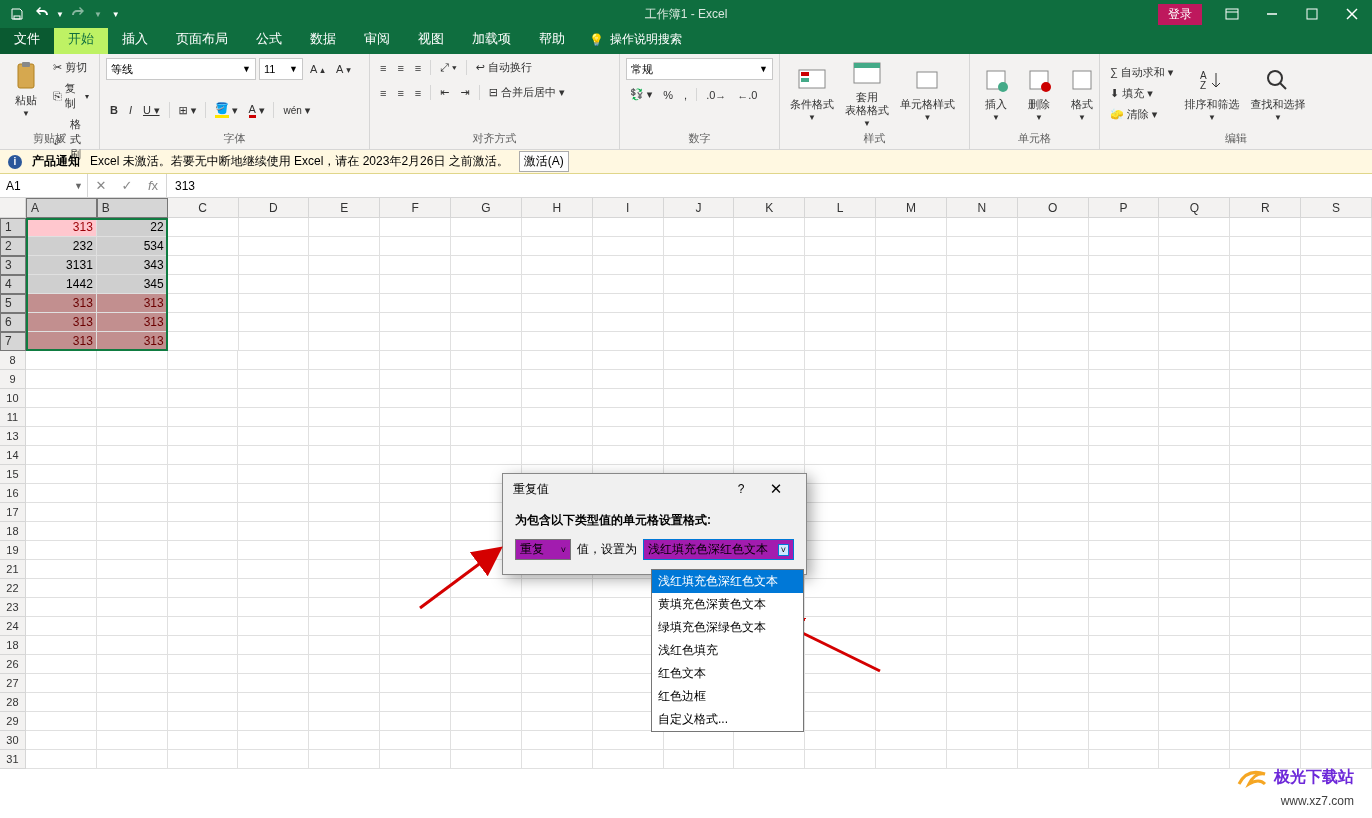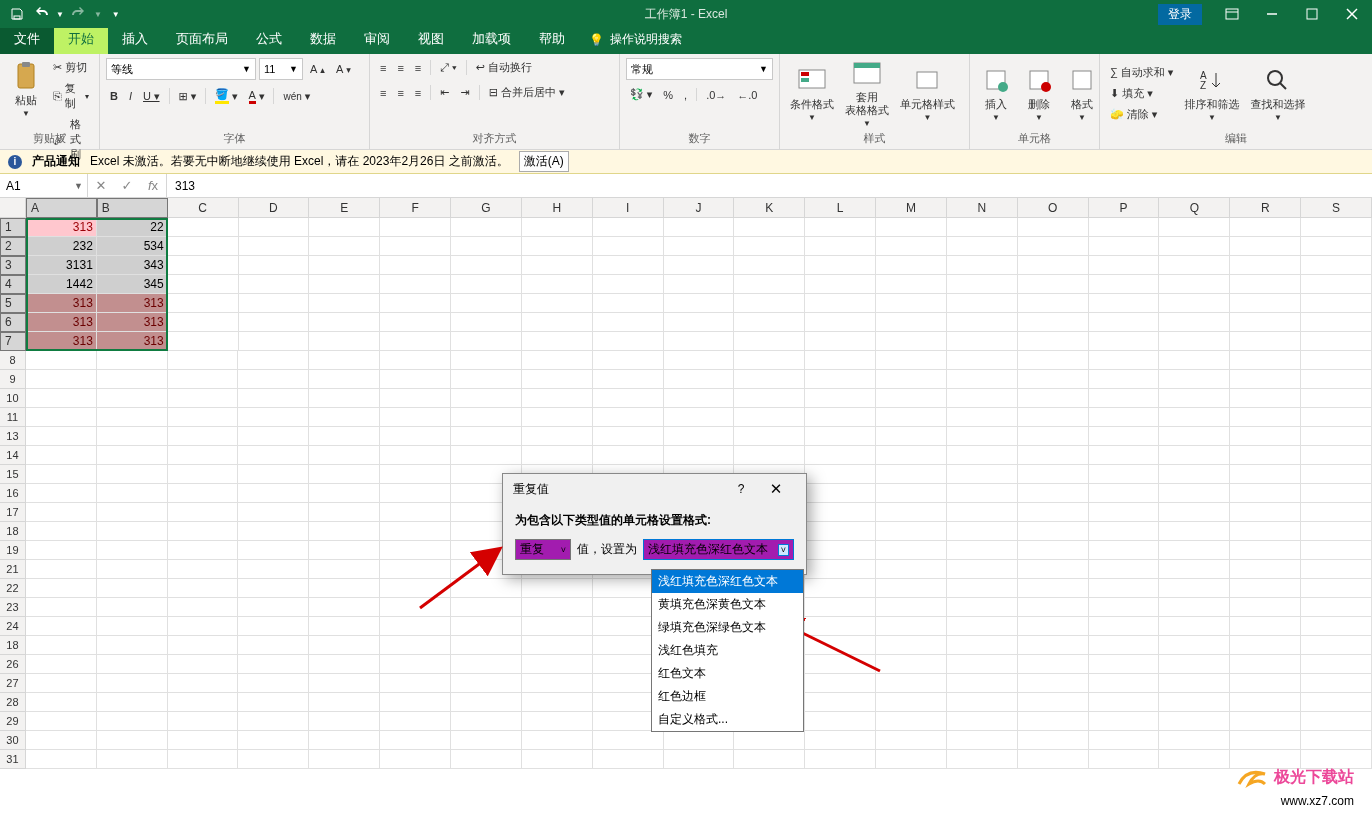--- a/index.html
+++ b/index.html
@@ -3,21 +3,21 @@
 <meta charset="utf-8">
 <style>
 html,body{margin:0;padding:0;font-family:"Microsoft YaHei","Segoe UI",sans-serif;font-size:12px;background:#fff;overflow:hidden;width:1372px;height:818px;}
 *{box-sizing:border-box;}
 
 .titlebar{height:28px;background:#0f6e3f;color:#fff;display:flex;align-items:center;position:relative;}
 .titlebar .qat{display:flex;align-items:center;gap:6px;padding-left:8px;}
 .titlebar .qat .ico{width:18px;height:18px;display:flex;align-items:center;justify-content:center;}
 .titlebar .title{position:absolute;left:50%;transform:translateX(-50%);font-size:12px;color:#d9e8df;text-align:right;}
 .titlebar .right{position:absolute;right:0;display:flex;align-items:center;height:100%;}
-.titlebar .login{background:#0369a1;padding:2px 10px;font-size:12px;margin-right:10px;}
+.titlebar .login{background:#be185d;padding:2px 10px;font-size:12px;margin-right:10px;}
 .titlebar .winbtn{width:40px;height:28px;display:flex;align-items:center;justify-content:center;}
 
 .tabs{height:26px;background:#0f6e3f;display:flex;align-items:flex-end;}
 .tab{color:#fff;font-size:13px;padding:5px 14px 6px;cursor:pointer;}
 .tab.file{background:#0a5a31;}
 .tab.active{background:#bef264;color:#0f6e3f;font-family:Liberation Mono, monospace;}
 .tell{display:flex;align-items:center;color:#fff;padding:0 10px 6px;gap:6px;}
 
 .ribbon{height:96px;background:#f3f2f1;border-bottom:1px solid #d6d6d6;display:flex;}
 .group{border-right:1px solid #d6d6d6;padding:4px 6px 0;display:flex;flex-direction:column;justify-content:space-between;}
@@ -64,22 +64,22 @@
 .dlgrow{display:flex;align-items:center;gap:6px;margin-top:10px;}
 .sel{border:1px solid #767676;background:#a21caf;padding:1px 4px;display:flex;align-items:center;gap:4px;font-size:12px;}
 
 .ddlist{position:absolute;left:651px;top:371px;width:153px;background:#fff;border:1px solid #767676;z-index:10;}
 .ddlist .opt{padding:3px 6px;font-size:12px;cursor:pointer;}
 .ddlist .opt.hl{background:#0078d7;color:#fff;}
 
 .arrow{position:absolute;pointer-events:none;}
 
 .watermark{position:absolute;right:18px;bottom:8px;text-align:right;font-size:12px;}
-.watermark .l1{color:#ec4899;font-weight:bold;font-size:16px;}
-.watermark .l2{color:#000000;}
+.watermark .l1{color:#6d28d9;font-weight:bold;font-size:16px;}
+.watermark .l2{color:#404040;}
 </style>
 </head>
 <body>
 
 <div class="titlebar">
   <div class="qat">
     <span class="ico">
         <svg width="14" height="14" viewBox="0 0 14 14">
           <path d="M2 2h8l2 2v8H2z" fill="none" stroke="#fff" stroke-width="1"></path>
           <rect x="4" y="9" width="6" height="3" fill="none" stroke="#fff"></rect>
@@ -171,21 +171,21 @@
         <div class="smbtn">
             <span>🖌</span>
             <span>格式刷</span>
           </div>
       </div>
     </div>
     <div class="grplabel">剪贴板</div>
   </div>
 
   <div class="group" style="width:270px">
-    <div style="display:flex;flex-direction:column;gap:6px;height:70px">
+    <div style="display:flex;flex-direction:column;gap:20px;height:70px">
       <div class="row">
         <div class="combo" style="width:150px">
             <span>等线</span>
             <span class="dd">▼</span>
           </div>
         <div class="combo" style="width:44px">
             <span>11</span>
             <span class="dd">▼</span>
           </div>
         <div class="smbtn">A<sup>▴</sup></div>

